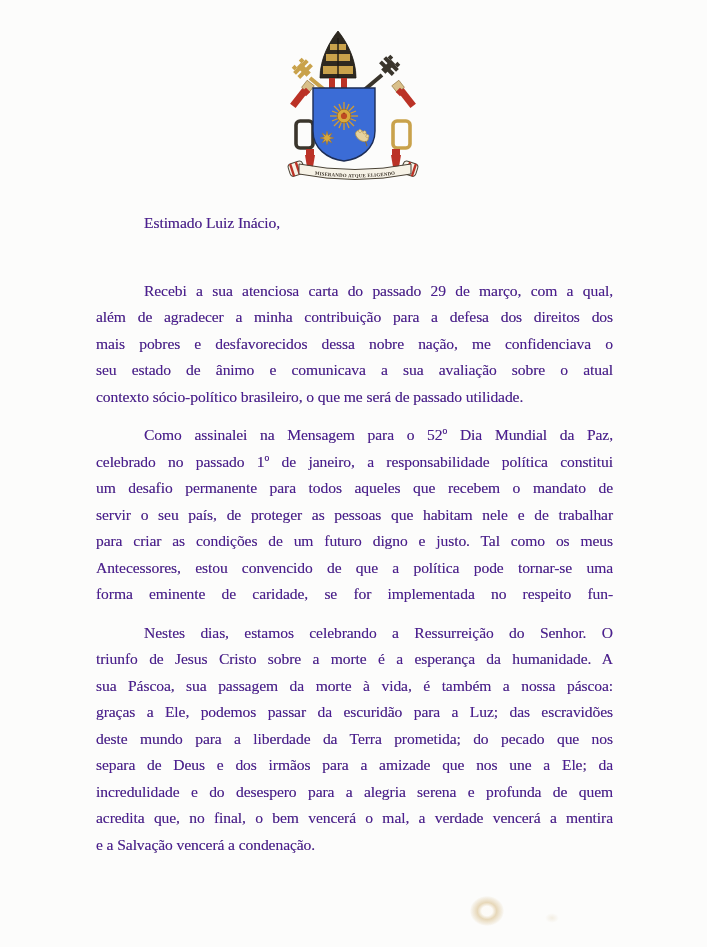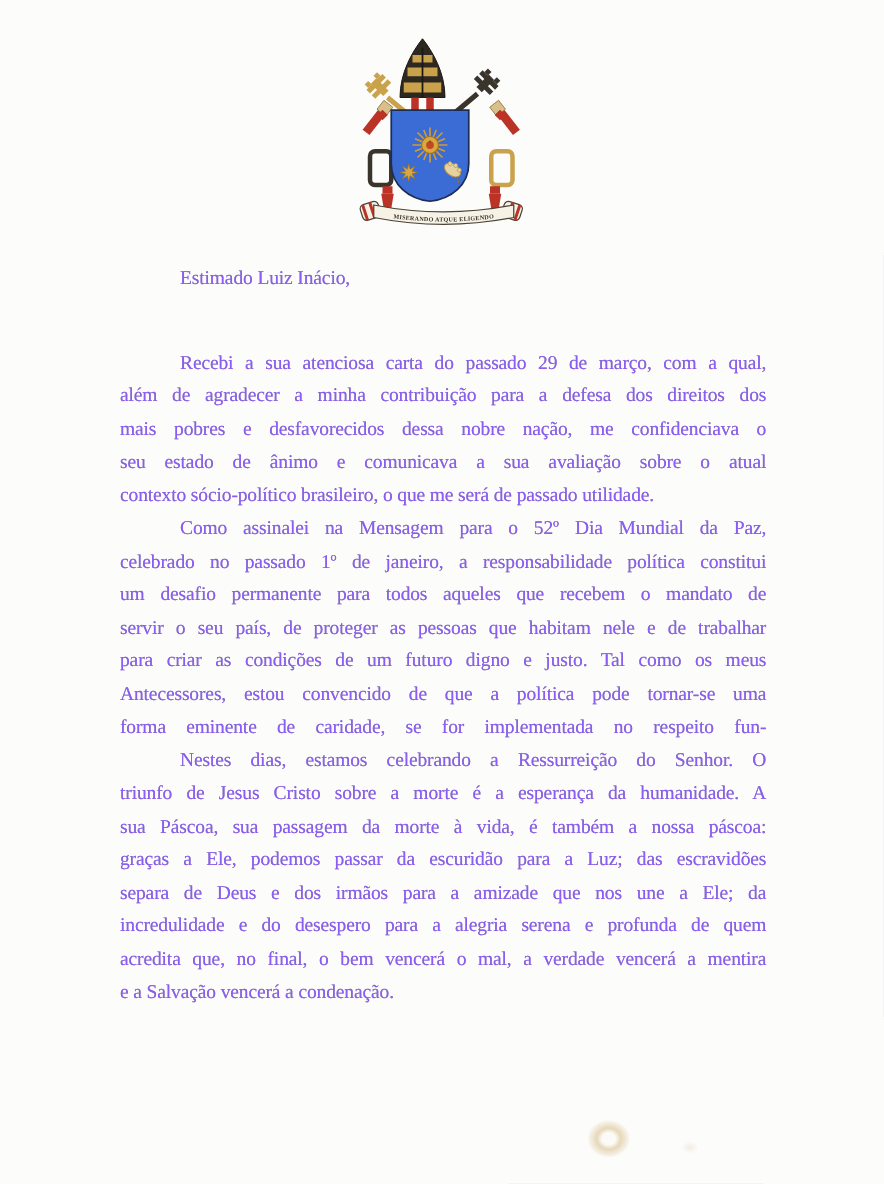--- a/index.html
+++ b/index.html
@@ -7,21 +7,21 @@
     padding: 0;
     background: #e8e8e8;
   }
   .page {
     position: relative;
     width: 707px;
     height: 947px;
     background: #fcfcfb;
     overflow: hidden;
     font-family: "Liberation Serif", "DejaVu Serif", serif;
-    color: #8b5cf6;
+    color: #4c1d95;
   }
   .coa {
     position: absolute;
     left: 283px;
     top: 28px;
     width: 140px;
     height: 160px;
   }
   .letter-body {
     position: absolute;
@@ -30,21 +30,21 @@
     width: 517px;
     font-size: 15.6px;
     letter-spacing: -0.1px;
     line-height: 26.5px;
     text-shadow: 0 0 0.4px rgba(65,65,65,0.55);
   }
   .greeting {
     text-indent: 48px;
     text-align: left;
   }
-  .para { margin-top: 0; }
+  .para { margin-top: 12px; }
   #paragraphs .para:first-child { margin-top: 41px; }
   .line {
     text-align: justify;
     text-align-last: justify;
     height: 26.5px;
     white-space: nowrap;
   }
   .line.first { text-indent: 48px; }
   .line.last { text-align-last: left; }
   .smudge {
@@ -204,20 +204,21 @@
           <div class="line">servir o seu país, de proteger as pessoas que habitam nele e de trabalhar</div>
           <div class="line">para criar as condições de um futuro digno e justo. Tal como os meus</div>
           <div class="line">Antecessores, estou convencido de que a política pode tornar-se uma</div>
           <div class="line">forma eminente de caridade, se for implementada no respeito fun-</div>
         </div>
         <div class="para">
           <div class="line first">Nestes dias, estamos celebrando a Ressurreição do Senhor. O</div>
           <div class="line">triunfo de Jesus Cristo sobre a morte é a esperança da humanidade. A</div>
           <div class="line">sua Páscoa, sua passagem da morte à vida, é também a nossa páscoa:</div>
           <div class="line">graças a Ele, podemos passar da escuridão para a Luz; das escravidões</div>
+          <div class="line">deste mundo para a liberdade da Terra prometida; do pecado que nos</div>
           <div class="line">separa de Deus e dos irmãos para a amizade que nos une a Ele; da</div>
           <div class="line">incredulidade e do desespero para a alegria serena e profunda de quem</div>
           <div class="line">acredita que, no final, o bem vencerá o mal, a verdade vencerá a mentira</div>
           <div class="line last">e a Salvação vencerá a condenação.</div>
         </div>
       </div>
   </div>
 
   <div class="smudge"></div>
   <div class="smudge2"></div>

